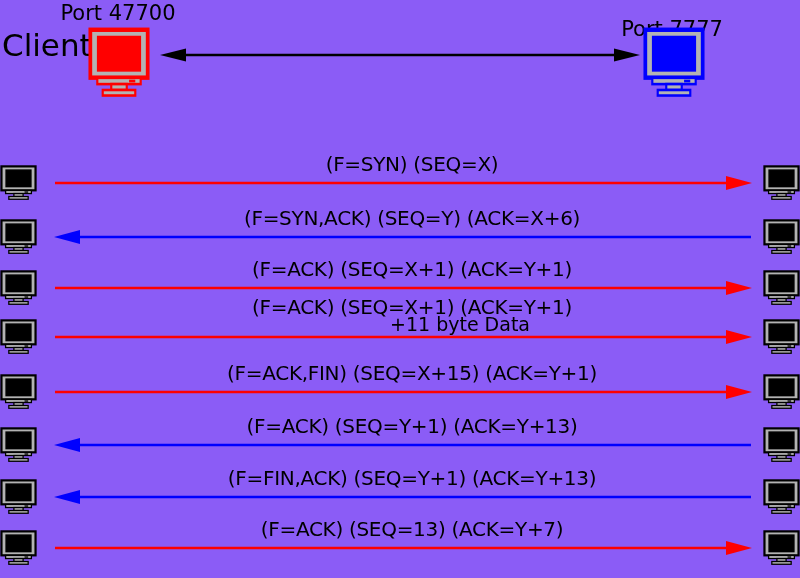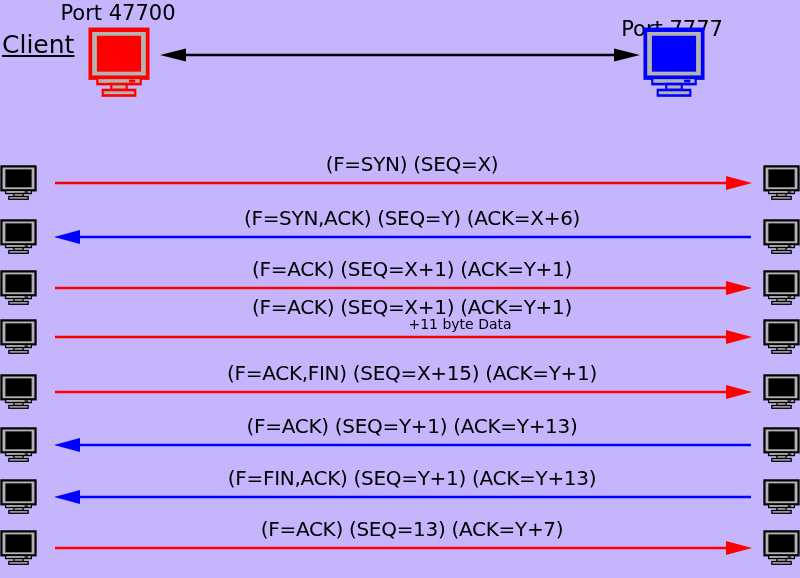--- a/index.html
+++ b/index.html
@@ -1,45 +1,45 @@
 <!DOCTYPE html>
 <html><head>
 <meta charset="utf-8">
 <style>
   html,body{margin:0;padding:0;background:#ffffff;}
   #stage{
     position:relative;
     width:800px;height:578px;
-    background:#c4b5fd;
+    background:#8b5cf6;
     font-family:"DejaVu Sans",sans-serif;
     color:#000;
     overflow:hidden;
   }
   .abs{position:absolute;}
   
   .m-body{fill:#b3b3b3;stroke:currentColor;stroke-width:2.4;}
   .m-screen{fill:currentColor;stroke:currentColor;stroke-width:1.5;}
   .m-strip{fill:#b3b3b3;stroke:currentColor;stroke-width:1.4;}
   .m-btn{fill:currentColor;}
   .m-neck{fill:#b3b3b3;stroke:currentColor;stroke-width:1.4;}
   .m-base{fill:#b3b3b3;stroke:currentColor;stroke-width:1.4;}
   .host-mon{color:#000000;}
   
   .port-label{
     font-size:21px;line-height:24px;white-space:nowrap;
     transform:translateX(-50%);
   }
-  .host-name{font-size:25px;line-height:26px;white-space:nowrap;text-decoration:underline;}
+  .host-name{font-size:31px;line-height:26px;white-space:nowrap;}
   
   .msg-label{
     left:12px;width:800px;text-align:center;
     font-size:20px;line-height:24px;letter-spacing:-0.3px;white-space:nowrap;
   }
   .msg-note{
-    font-size:14px;line-height:17px;white-space:nowrap;
+    font-size:19px;line-height:17px;white-space:nowrap;
     transform:translateX(-50%);
   }
   .arrow-svg{display:block;}
 </style>
 </head>
 <body>
 
 <div id="stage">
 
   <svg width="0" height="0" style="position:absolute" aria-hidden="true">

